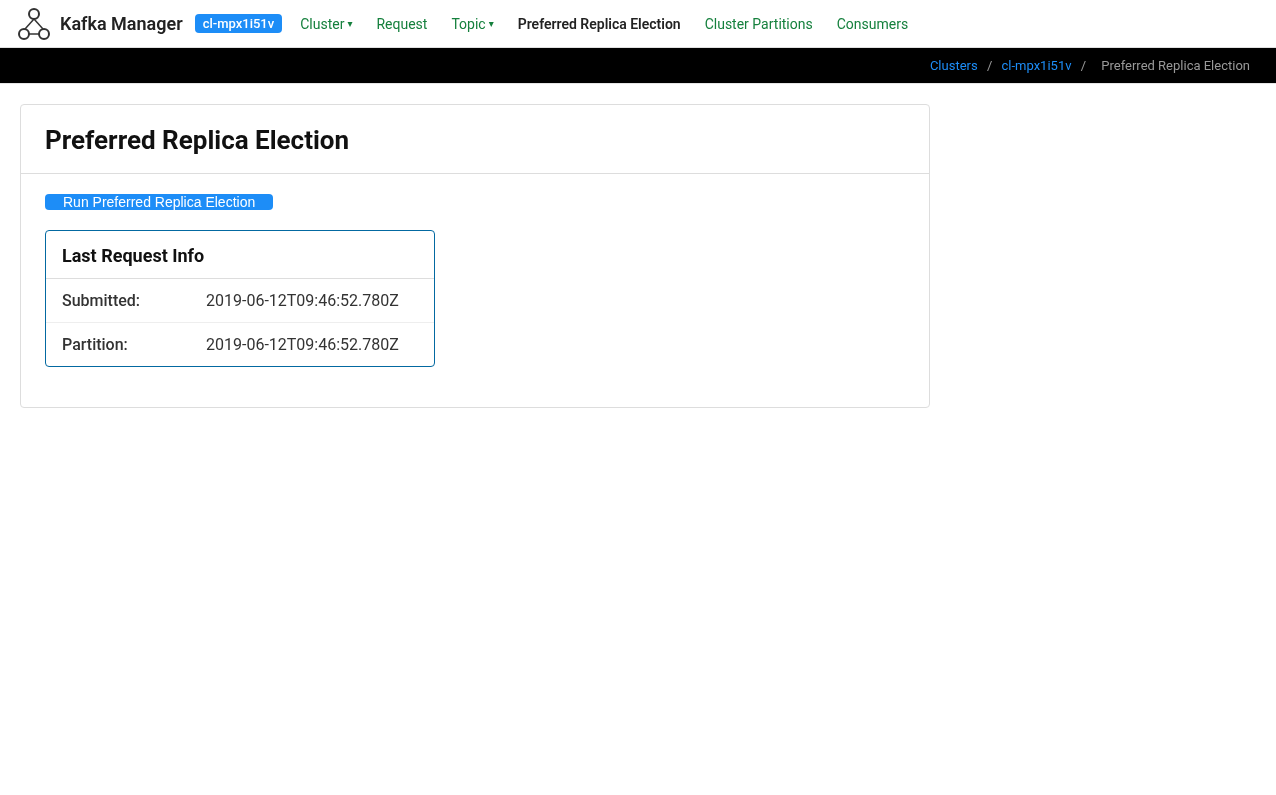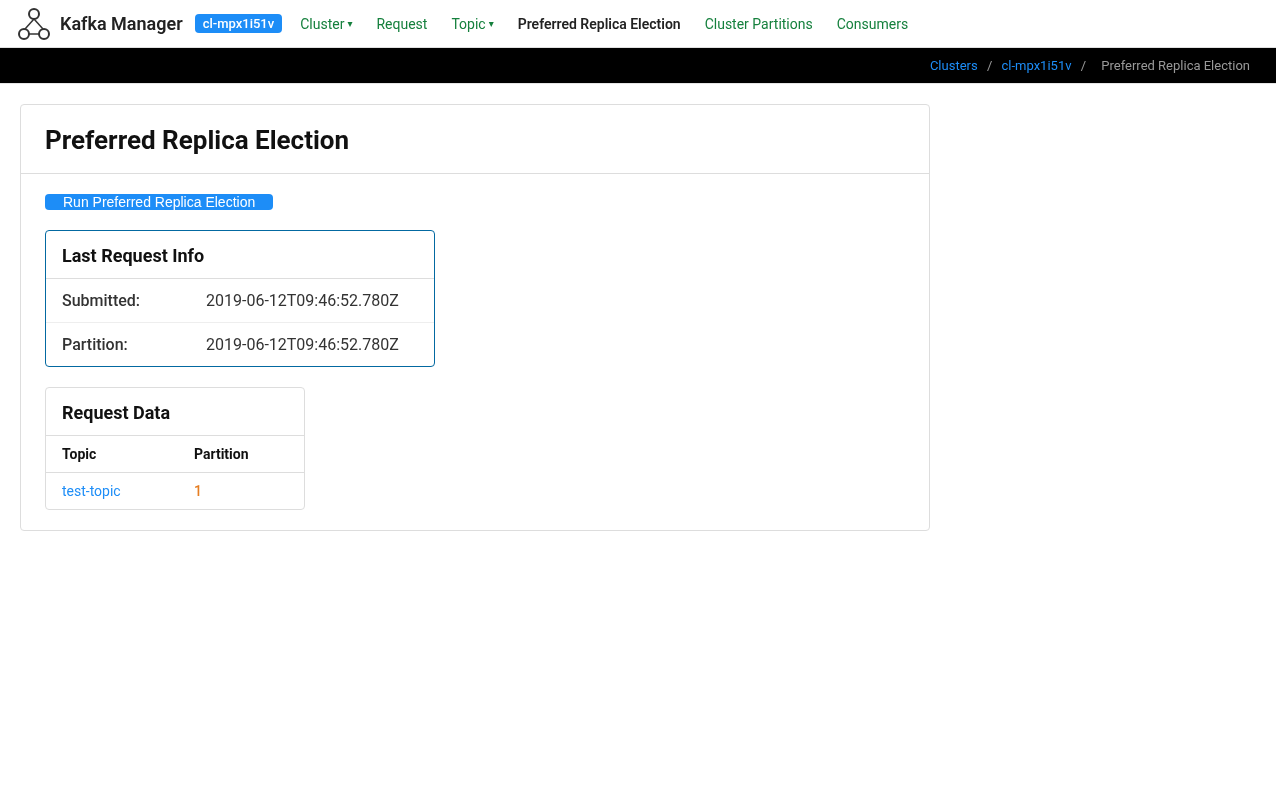--- a/index.html
+++ b/index.html
@@ -231,33 +231,16 @@
           <span class="info-label">Submitted:</span>
           <span class="info-value">2019-06-12T09:46:52.780Z</span>
         </div>
         <div class="info-row">
           <span class="info-label">Partition:</span>
           <span class="info-value">2019-06-12T09:46:52.780Z</span>
         </div>
       </div>
 
       
-      <div class="request-data-box">
-        <div class="request-data-header">Request Data</div>
-        <table class="data-table">
-          <thead>
-            <tr>
-              <th>Topic</th>
-              <th>Partition</th>
-            </tr>
-          </thead>
-          <tbody id="request-data-tbody">
-          <tr>
-                <td><a class="topic-link" href="#">test-topic</a></td>
-                <td class="partition-val">1</td>
-              </tr>
-            </tbody>
-        </table>
-      </div>
 
     </div>
   </div>
 </div>
 
 </body></html>

